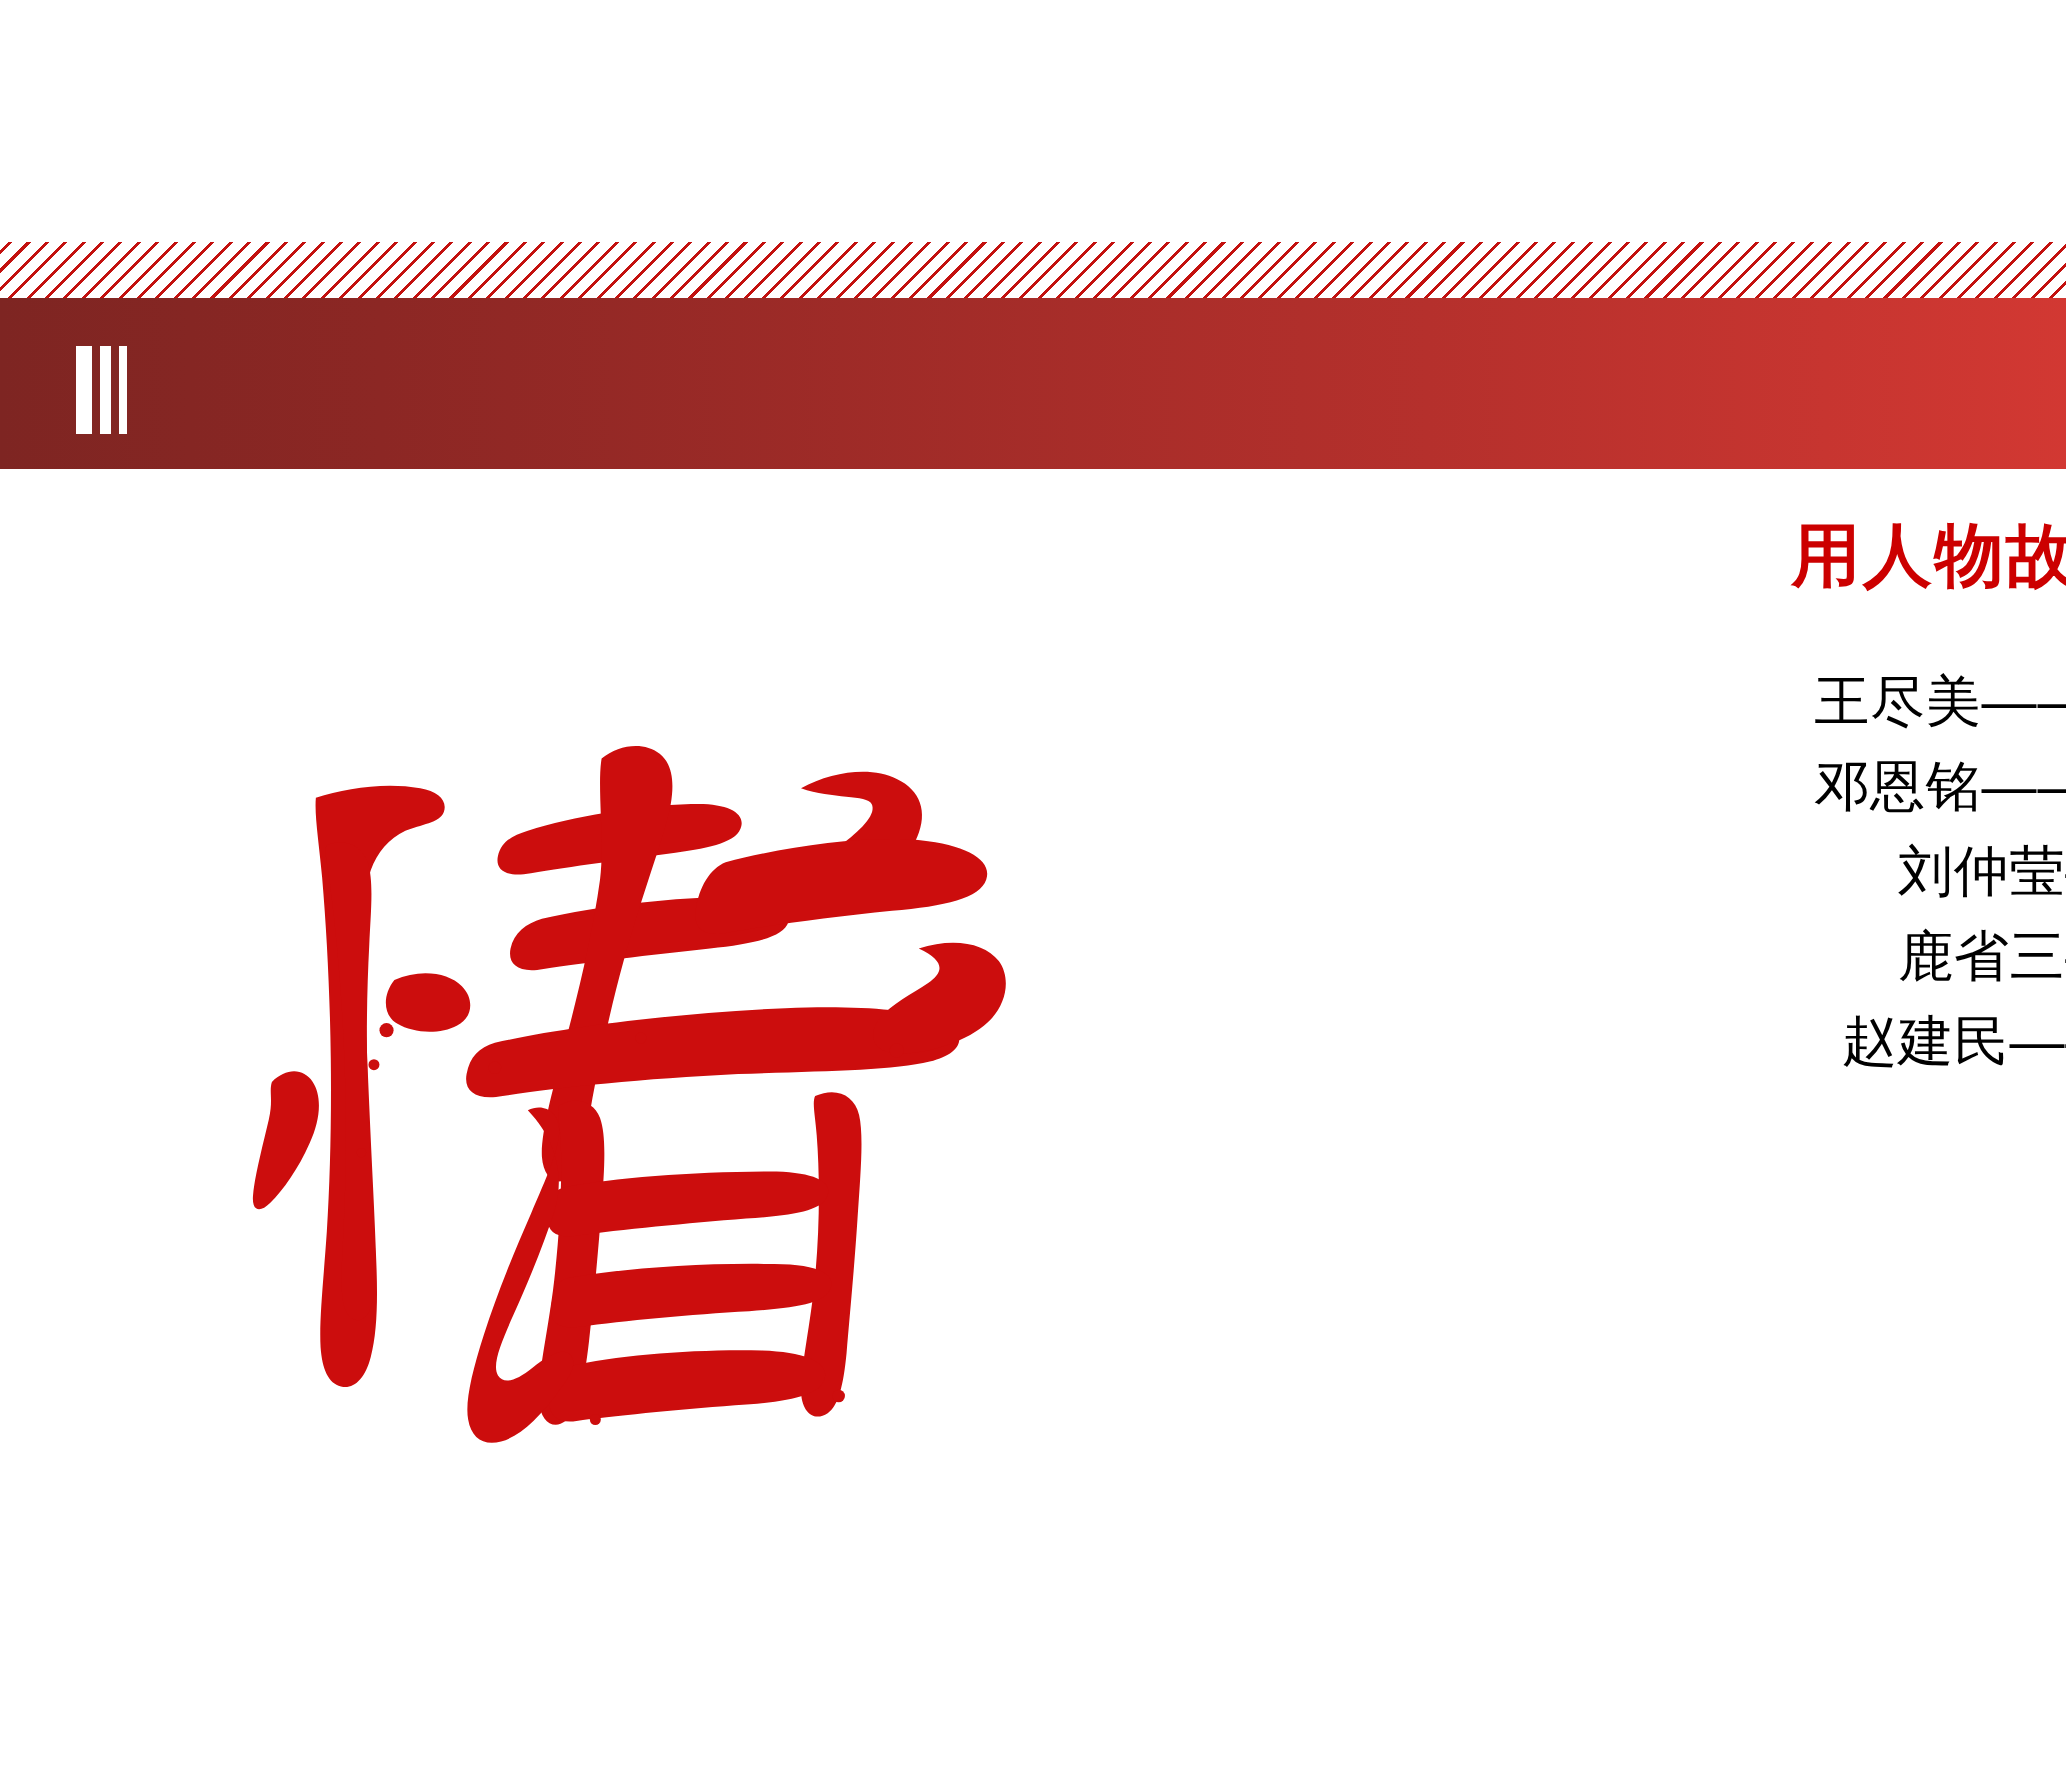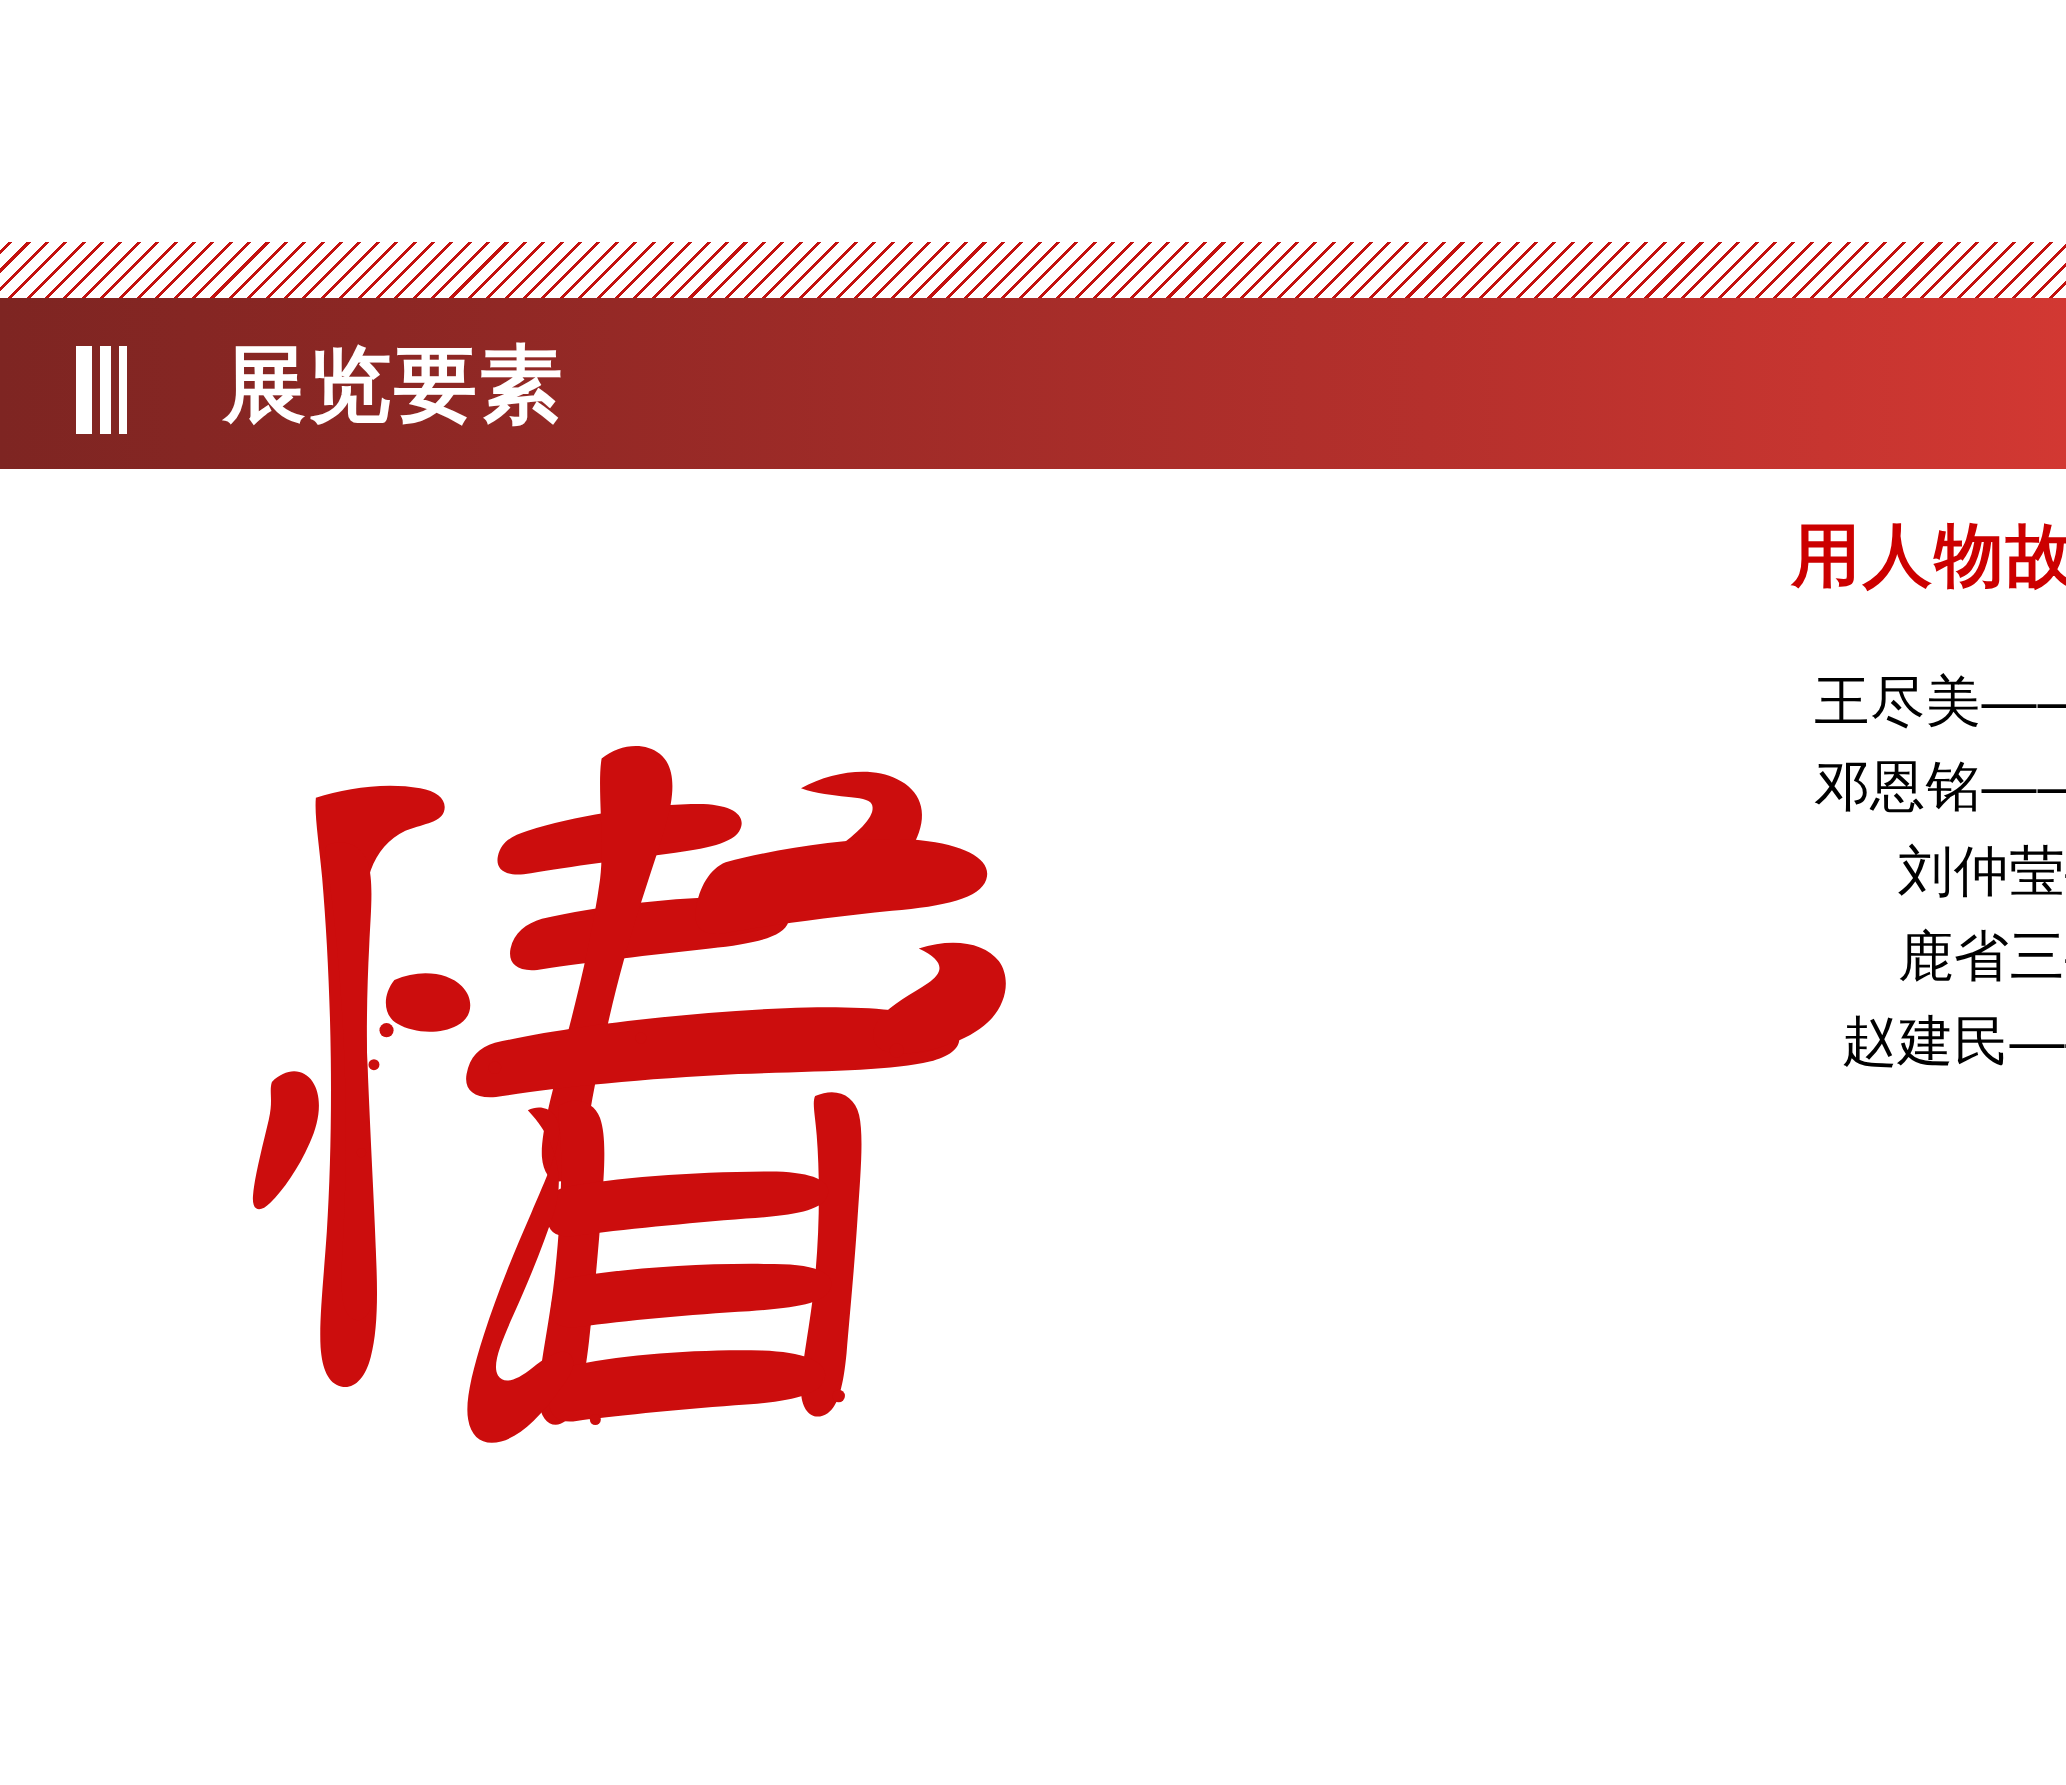--- a/index.html
+++ b/index.html
@@ -148,21 +148,20 @@
   <div class="header-banner"></div>
 
   <div class="bars-icon">
     <span class="bar bar1"></span>
     <span class="bar-gap"></span>
     <span class="bar bar2"></span>
     <span class="bar-gap"></span>
     <span class="bar bar3"></span>
   </div>
 
-  <div class="header-title">展览要素</div>
 
   <div class="content">
 
     <div class="calligraphy-wrap">
       <svg viewBox="0 0 1000 1000" xmlns="http://www.w3.org/2000/svg" aria-hidden="true">
         <g fill="#cc0d0d">
 
           <path d="M82 108 C 120 96, 170 88, 215 96 C 238 100, 250 112, 245 126
                    C 240 140, 215 142, 196 150 C 175 160, 160 178, 152 200
                    C 144 224, 142 258, 143 300 C 144 360, 147 430, 150 500

